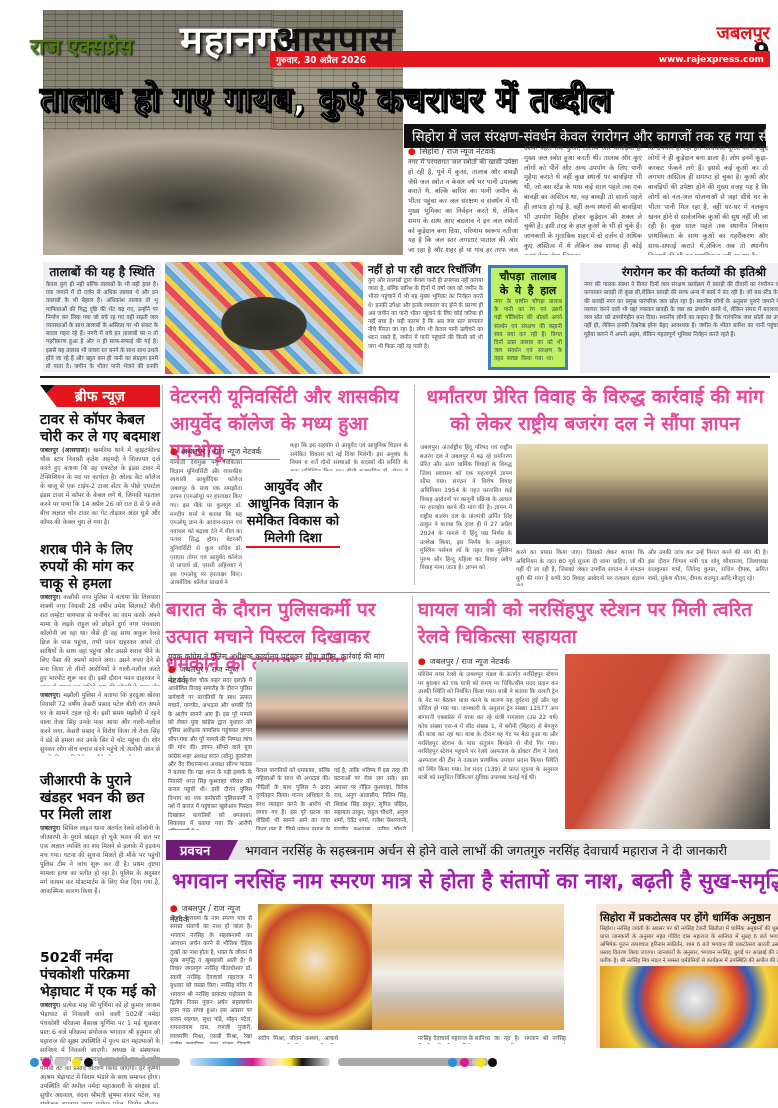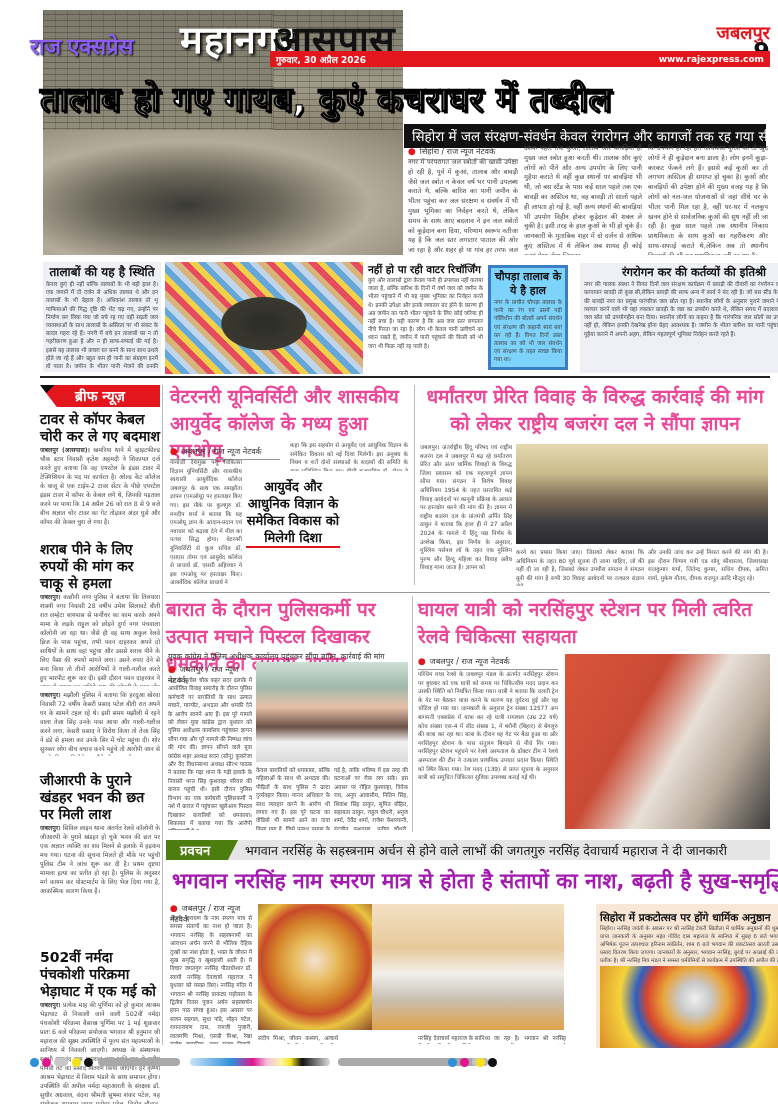--- a/index.html
+++ b/index.html
@@ -3,43 +3,43 @@
 <meta charset="utf-8">
 <style>
   * { box-sizing: border-box; margin: 0; padding: 0; }
   body { width: 778px; height: 1108px; background: #ffffff; font-family: "DejaVu Sans", sans-serif; color: #222; position: relative; overflow: hidden; }
   .abs { position: absolute; }
   .photo { background: linear-gradient(135deg, #8a8272 0%, #6b6556 40%, #9b9584 70%, #5a5548 100%); }
   .brick { background:
       repeating-linear-gradient(0deg, rgba(0,0,0,0.25) 0 1px, transparent 1px 6px),
       repeating-linear-gradient(90deg, rgba(0,0,0,0.15) 0 1px, transparent 1px 12px),
       linear-gradient(180deg, #7d7a6c 0%, #8e8a78 45%, #a29c8a 60%, #8a826f 100%); }
-  .masthead-brand { color: #8b5cf6; font-weight: bold; font-size: 22px; font-family: Liberation Sans, sans-serif; text-shadow: 1px 1px 2px #000; }
+  .masthead-brand { color: #4d7c0f; font-weight: bold; font-size: 22px; font-family: Liberation Serif, serif; text-shadow: 1px 1px 2px #000; }
   .mh-title1 { color: #fff; font-size: 38px; font-weight: bold; text-shadow: 2px 2px 3px #000; letter-spacing: 1px; }
   .mh-title2 { color: #111; font-size: 38px; font-weight: bold; }
   .redbar { background: #e3161d; color: #fff; font-size: 9px; font-weight: bold; display: flex; justify-content: space-between; align-items: center; padding: 0 6px; }
   .city { color: #e3161d; font-size: 18px; font-weight: bold; text-align: right; }
   .pageno { color: #111; font-size: 24px; font-weight: bold; text-align: right; }
   .main-head { color: #fff; font-size: 34px; font-weight: bold; -webkit-text-stroke: 1.2px #000; text-shadow: 2px 2px 0 #000; letter-spacing: 0.5px; white-space: nowrap; }
   .subbar { background: #111; color: #fff; font-size: 13.5px; padding: 3px 8px; white-space: nowrap; }
   .byline { font-size: 8px; color: #333; border-bottom: 1px solid #999; padding-bottom: 3px; }
   .byline .dot { color: #e3161d; font-size: 9px; margin-right: 4px; }
   .col-text { font-size: 6.6px; line-height: 9.8px; color: #444; text-align: justify; overflow: hidden; }
   .h-md { font-weight: bold; color: #111; }
   .boxbg { background: #eef0f6; }
-  .bluebox { border: 3px solid #3a7fc4; background: #7dd3fc; }
+  .bluebox { border: 3px solid #3a7fc4; background: #bef264; font-family: Liberation Mono, monospace; }
   .brief-tag { background: #e3161d; color: #fff; font-weight: bold; font-size: 14px; text-align: center; }
   .brief-h { font-size: 14px; font-weight: bold; color: #111; line-height: 17px; }
   .brief-t { font-size: 6.2px; line-height: 9px; color: #444; text-align: justify; overflow: hidden; }
   .big-h { font-size: 19px; font-weight: bold; color: #ec4899; line-height: 27px; }
   .pull { font-size: 13px; font-weight: bold; color: #111; text-align: center; line-height: 17px; border-bottom: 2px solid #e3161d; }
   .vline { background: #bbb; width: 1px; }
   .hline { background: #222; height: 2px; }
   .pravachan-bar { background: #e5e5e5; }
-  .pravachan-tag { background: #4d7c0f; color: #fff; font-weight: bold; font-size: 13px; clip-path: polygon(0 0, 100% 0, 86% 100%, 0 100%); padding-left: 14px; display: flex; align-items: center; }
+  .pravachan-tag { background: #701a75; color: #fff; font-weight: bold; font-size: 13px; clip-path: polygon(0 0, 100% 0, 86% 100%, 0 100%); padding-left: 14px; display: flex; align-items: center; }
   .pravachan-text { font-size: 12.5px; color: #111; white-space: nowrap; }
   .sihora-box { background: #f8e6d6; }
   .dot-c { position: absolute; width: 9px; height: 9px; border-radius: 50%; }
   .pill { position: absolute; height: 8px; border-radius: 4px; background: #a9a9a9; }
   .people { background: linear-gradient(180deg, #e4d9b0 0%, #c9b98b 30%, #7a6a55 55%, #3b3a3f 80%, #2a2a30 100%); }
   .train { background: linear-gradient(120deg, #d9553b 0%, #c94a34 35%, #e8e0d8 55%, #b7a99a 75%, #3c3c3c 100%); }
   .temple { background: radial-gradient(circle at 50% 45%, #f4e2d2 0%, #e7b95a 25%, #d4832a 45%, #c84a2a 60%, #e9c341 75%, #8e4a2b 100%); }
   .temple2 { background: radial-gradient(circle at 50% 40%, #f0f0f0 0%, #c9c9c9 15%, #e8a33a 30%, #d8452e 45%, #2f5fbf 55%, #f5d23c 70%, #d98a2a 100%); }
   .tank { background:
       radial-gradient(ellipse at 50% 55%, #2c2c28 0%, #3a3930 30%, transparent 31%),

